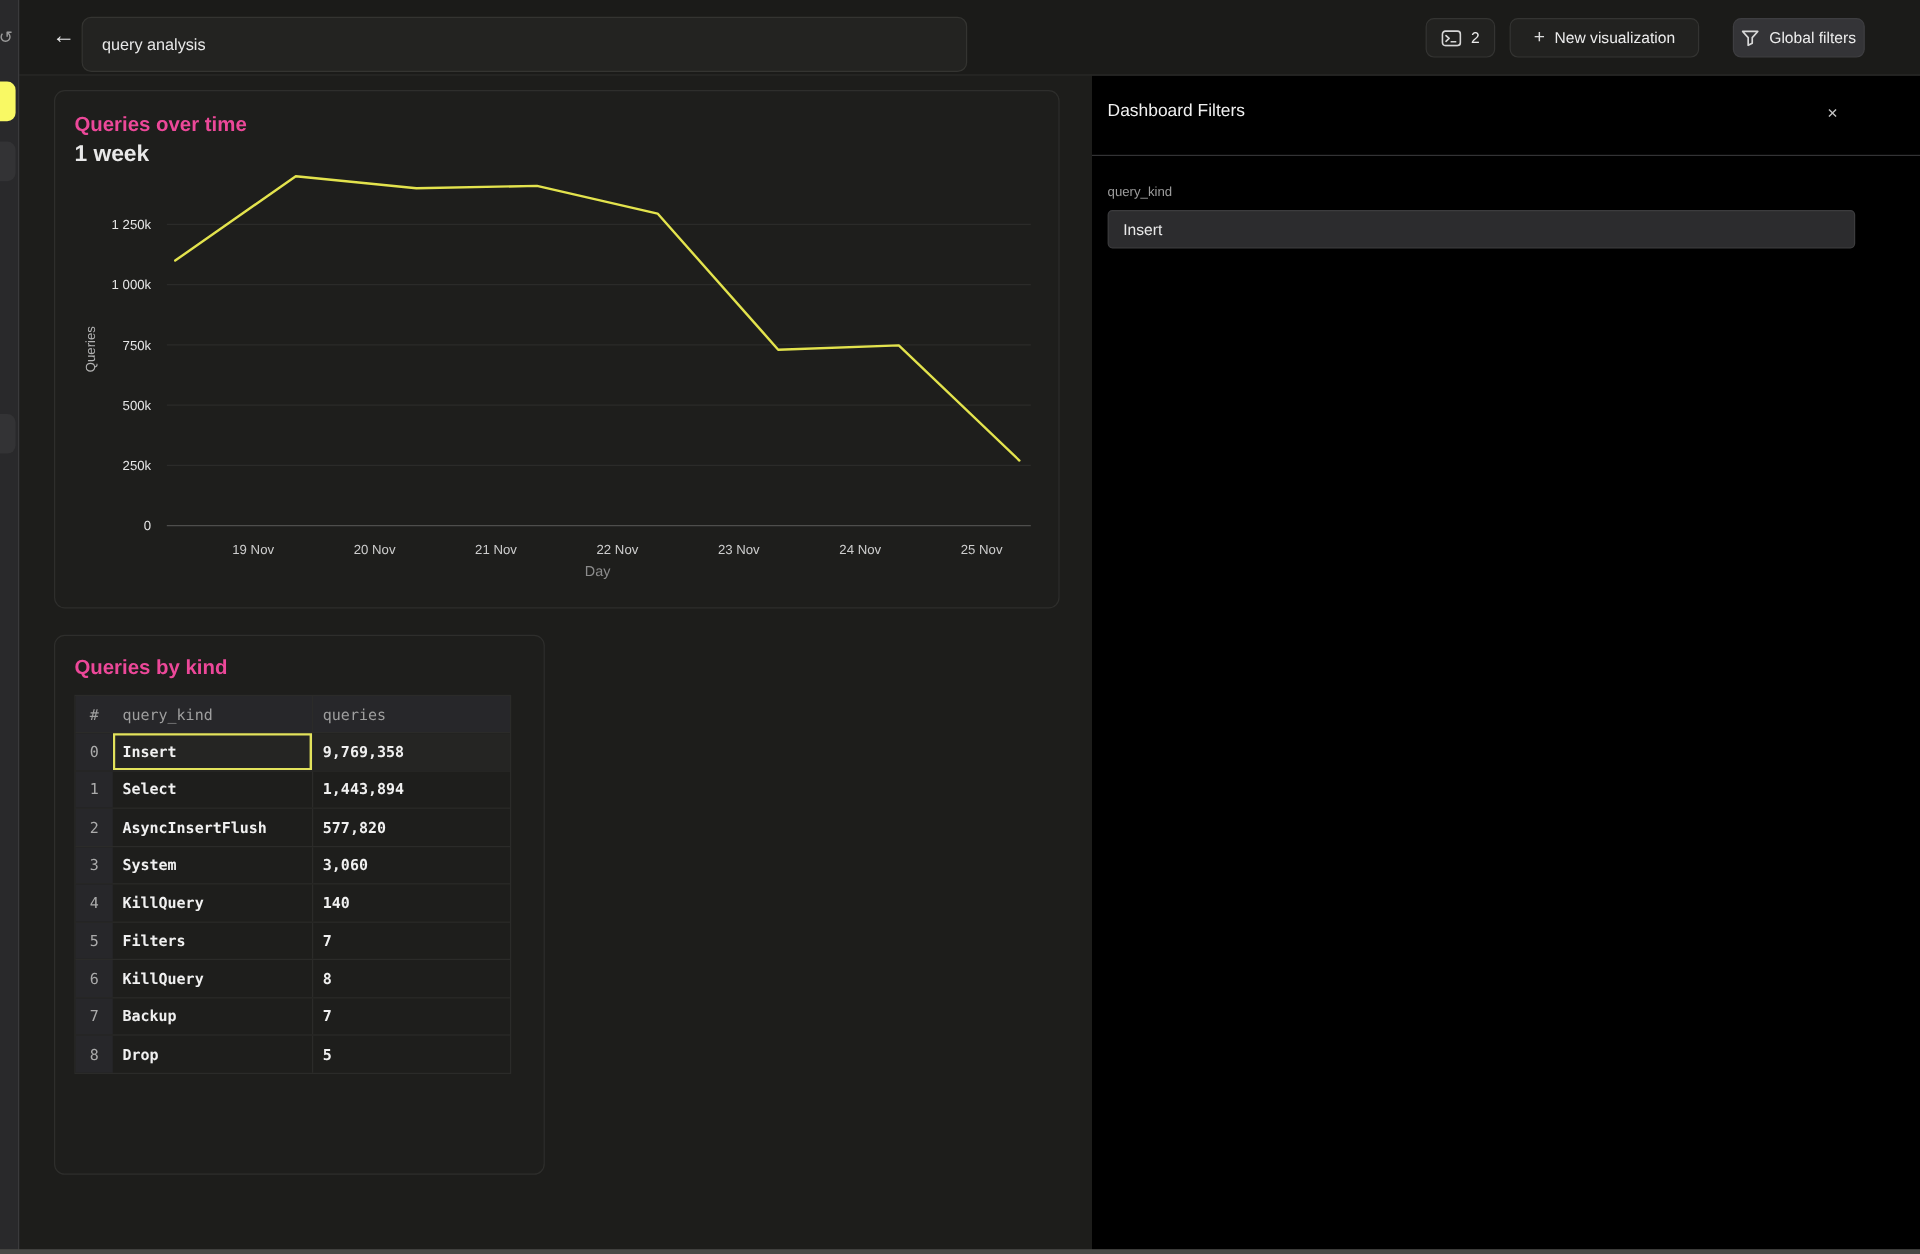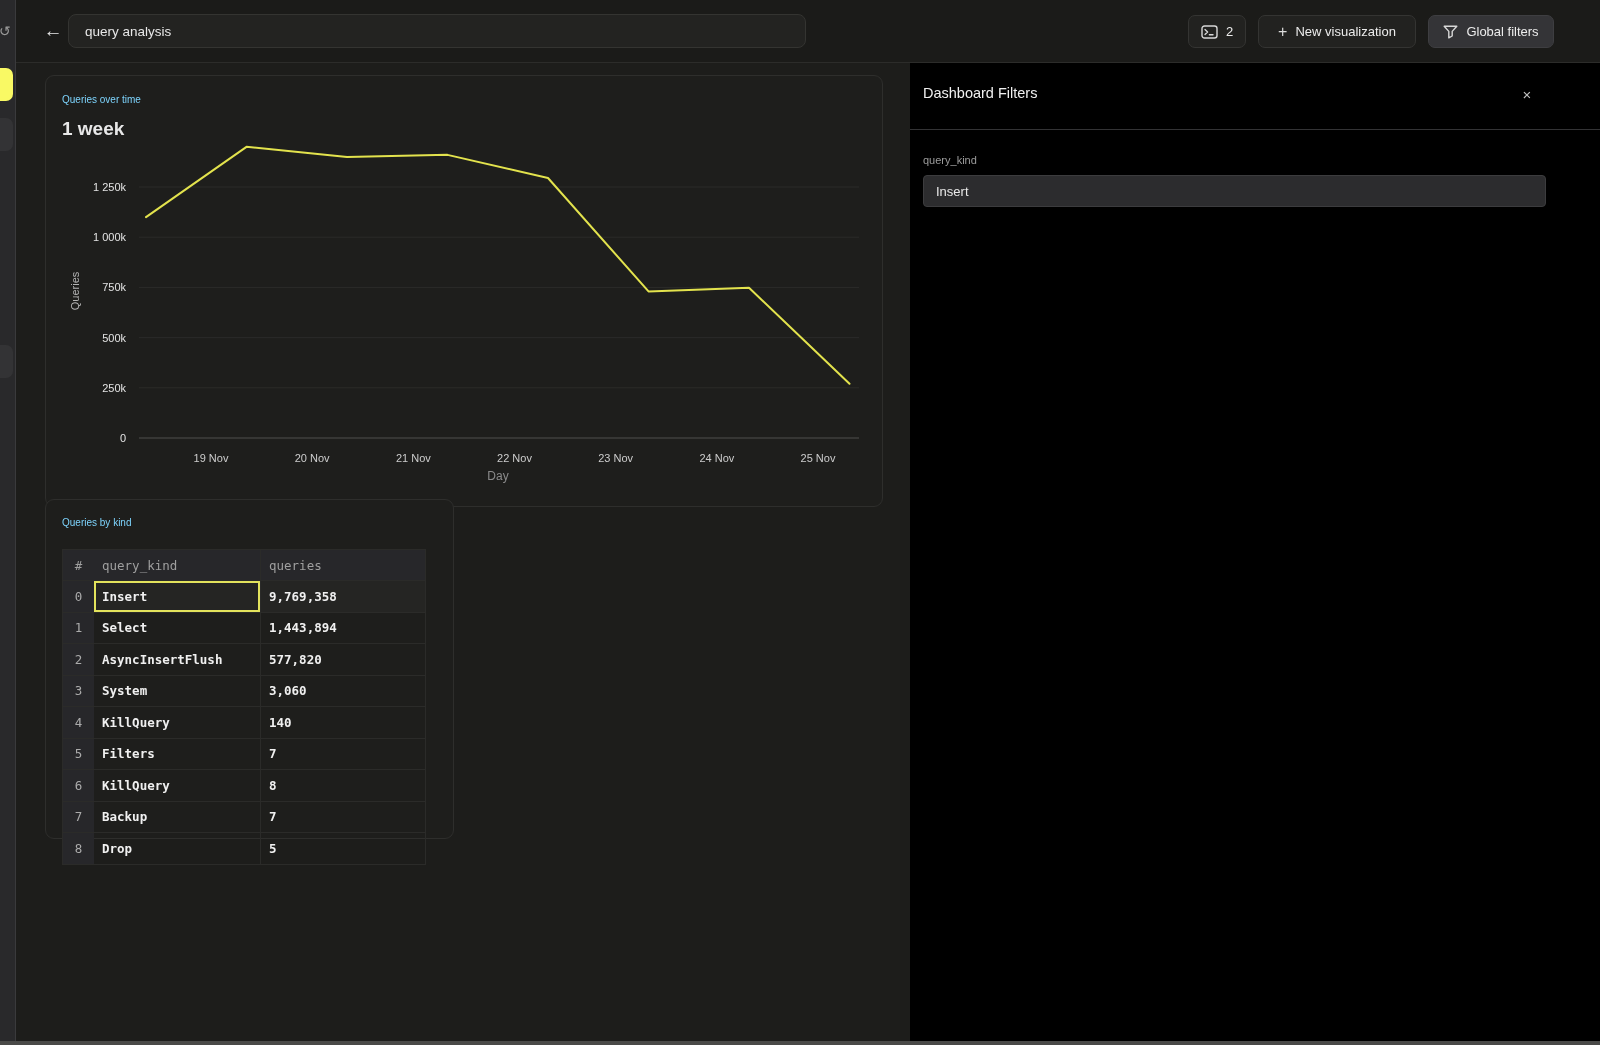--- a/index.html
+++ b/index.html
@@ -4,45 +4,45 @@
 <style>
   html,body{margin:0;padding:0;background:#141414;}
   #app{position:relative;width:1600px;height:1045px;background:#1d1d1b;overflow:hidden;
        font-family:"Liberation Sans",sans-serif;color:#e6e6e6;}
 
   
   #topbar{position:absolute;left:15px;top:0;right:0;height:62px;background:#1b1b19;
           border-bottom:1px solid #2c2c2a;z-index:6;}
   .back-btn{position:absolute;left:22px;top:15px;width:32px;height:32px;display:flex;
             align-items:center;justify-content:center;color:#e8e8e8;font-size:19px;cursor:pointer;}
-  .title-input{position:absolute;left:53px;top:14px;width:738px;height:34px;box-sizing:border-box;
+  .title-input{position:absolute;left:53px;top:14px;width:738px;height:46px;box-sizing:border-box;
                background:#232321;border:1px solid #343431;border-radius:8px;color:#e8e8e8;
                font-size:13.5px;padding:0 16px;outline:none;font-family:"Liberation Sans",sans-serif;}
   .tb-btn{position:absolute;top:15px;height:33px;box-sizing:border-box;display:flex;align-items:center;
           justify-content:center;gap:8px;background:#222220;border:1px solid #343432;border-radius:7px;
           color:#ececec;font-size:13px;font-weight:500;cursor:pointer;white-space:nowrap;}
   #btn-count{right:354px;width:58px;}
   #btn-newviz{right:184px;width:158px;}
-  #btn-globalfilters{right:46px;width:126px;background:#343437;border-color:#3e3e41;}
+  #btn-globalfilters{right:46px;width:110px;background:#343437;border-color:#3e3e41;}
   .plus-glyph{font-size:16px;font-weight:400;color:#dcdcdc;line-height:1;}
 
   
   #sidebar{position:absolute;left:0;top:0;width:15px;height:1045px;background:#29292b;
            border-right:1px solid #3a3a3c;z-index:7;}
   .sb-history{position:absolute;left:-1px;top:23px;font-size:14px;color:#9a9a9a;}
   .sb-item{position:absolute;left:-8px;width:21px;border-radius:7px;cursor:pointer;}
   .sb-item.active{top:68px;height:33px;background:#f9f964;}
   .sb-item.ghost1{top:118px;height:33px;background:#333335;}
   .sb-item.ghost2{top:345px;height:33px;background:#333335;}
 
   
   .card{position:absolute;background:#1e1e1c;border:1px solid #2e2e2c;border-radius:9px;box-sizing:border-box;}
   #chart-card{left:45px;top:75px;width:838px;height:432px;}
-  #table-card{left:45px;top:499px;width:409px;height:340px;}
-  .card-title{position:absolute;left:16px;font-size:10px;font-weight:400;color:#7dd3fc;}
+  #table-card{left:45px;top:529px;width:409px;height:450px;}
+  .card-title{position:absolute;left:16px;font-size:17px;font-weight:700;color:#ec4899;}
   #chart-title{top:18px;}
   #chart-subtitle{position:absolute;left:16px;top:42px;font-size:19px;font-weight:700;color:#e8e8e8;}
   #table-title{top:17px;}
   #chart-svg{position:absolute;left:0;top:0;}
 
   
   #qtable{position:absolute;left:16px;top:49px;width:364px;border:1px solid #2b2b29;box-sizing:border-box;
           font-family:"DejaVu Sans Mono","Liberation Mono",monospace;font-size:12.5px;}
   .trow{display:flex;height:30.5px;border-top:1px solid #2b2b29;}
   .trow.thead{height:30px;border-top:none;background:#27272a;}

